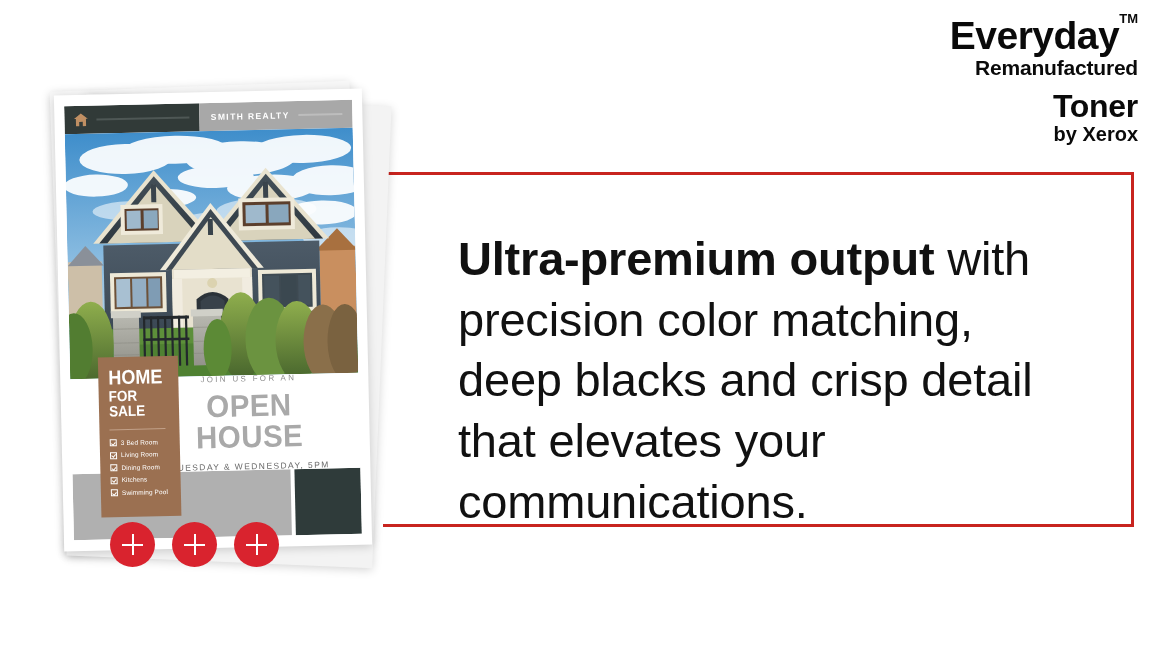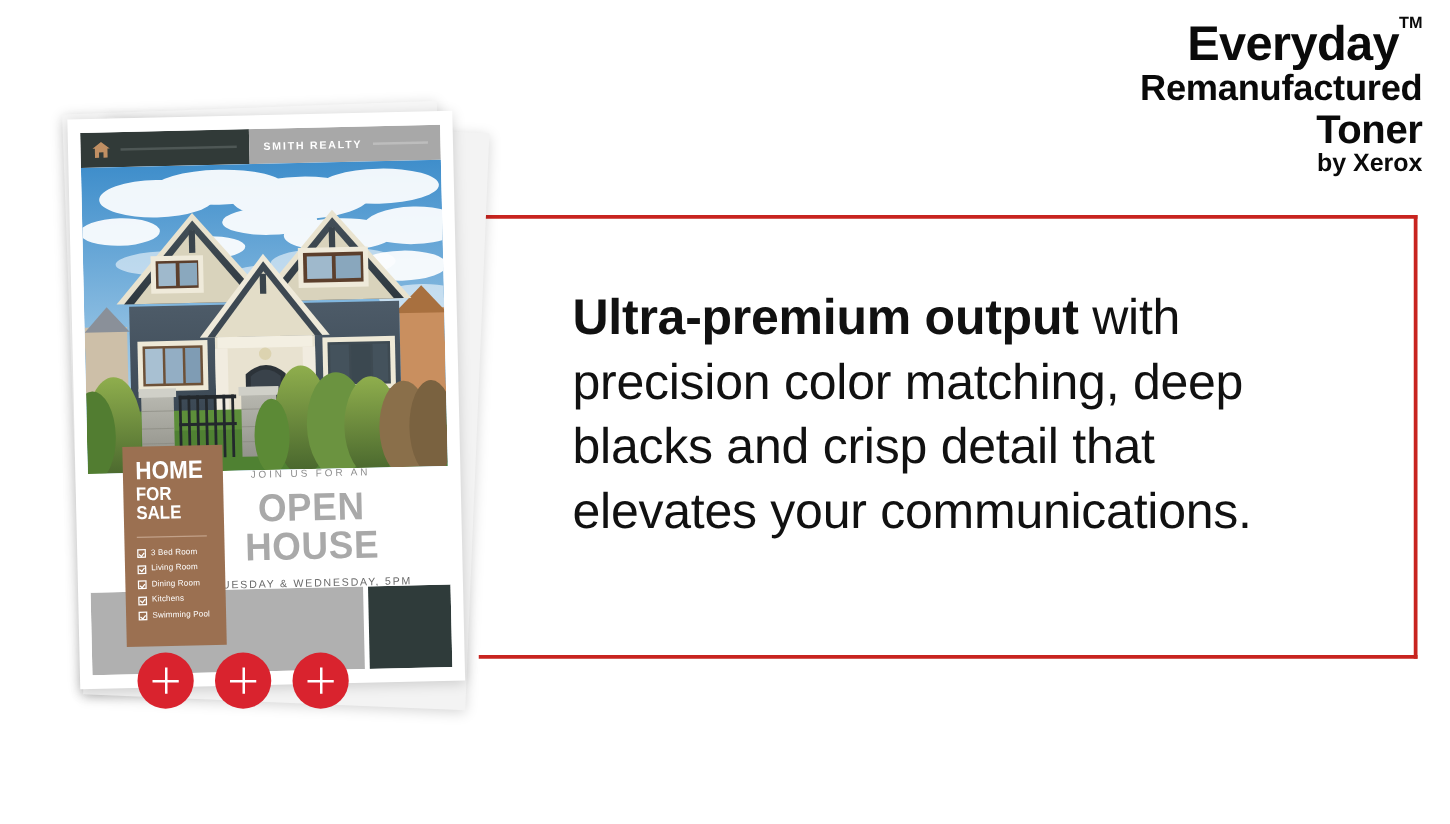--- a/index.html
+++ b/index.html
@@ -34,30 +34,30 @@
   }
   .brand-tm {
     font-size: 13px;
     font-weight: bold;
     vertical-align: super;
     position: relative;
     top: -12px;
     letter-spacing: 0;
   }
   .brand-line2 {
-    font-size: 29px;
+    font-size: 21px;
     font-weight: bold;
     letter-spacing: -0.2px;
     margin-top: 2px;
   }
   .brand-line3 {
     font-size: 32px;
     font-weight: bold;
     letter-spacing: -0.3px;
-    margin-top: 1px;
+    margin-top: 12px;
   }
   .brand-line4 {
     font-size: 20px;
     font-weight: bold;
     letter-spacing: 0px;
     margin-top: 2px;
   }
 
   
   .red-box {
@@ -72,21 +72,21 @@
     border-left: none;
     box-sizing: border-box;
   }
 
   
   .headline {
     position: absolute;
     left: 458px;
     top: 229px;
     width: 620px;
-    font-size: 40px;
+    font-size: 47px;
     line-height: 1.29;
     color: #111111;
     font-weight: normal;
     letter-spacing: -0.2px;
   }
   .headline .bold {
     font-weight: bold;
   }
 
   

